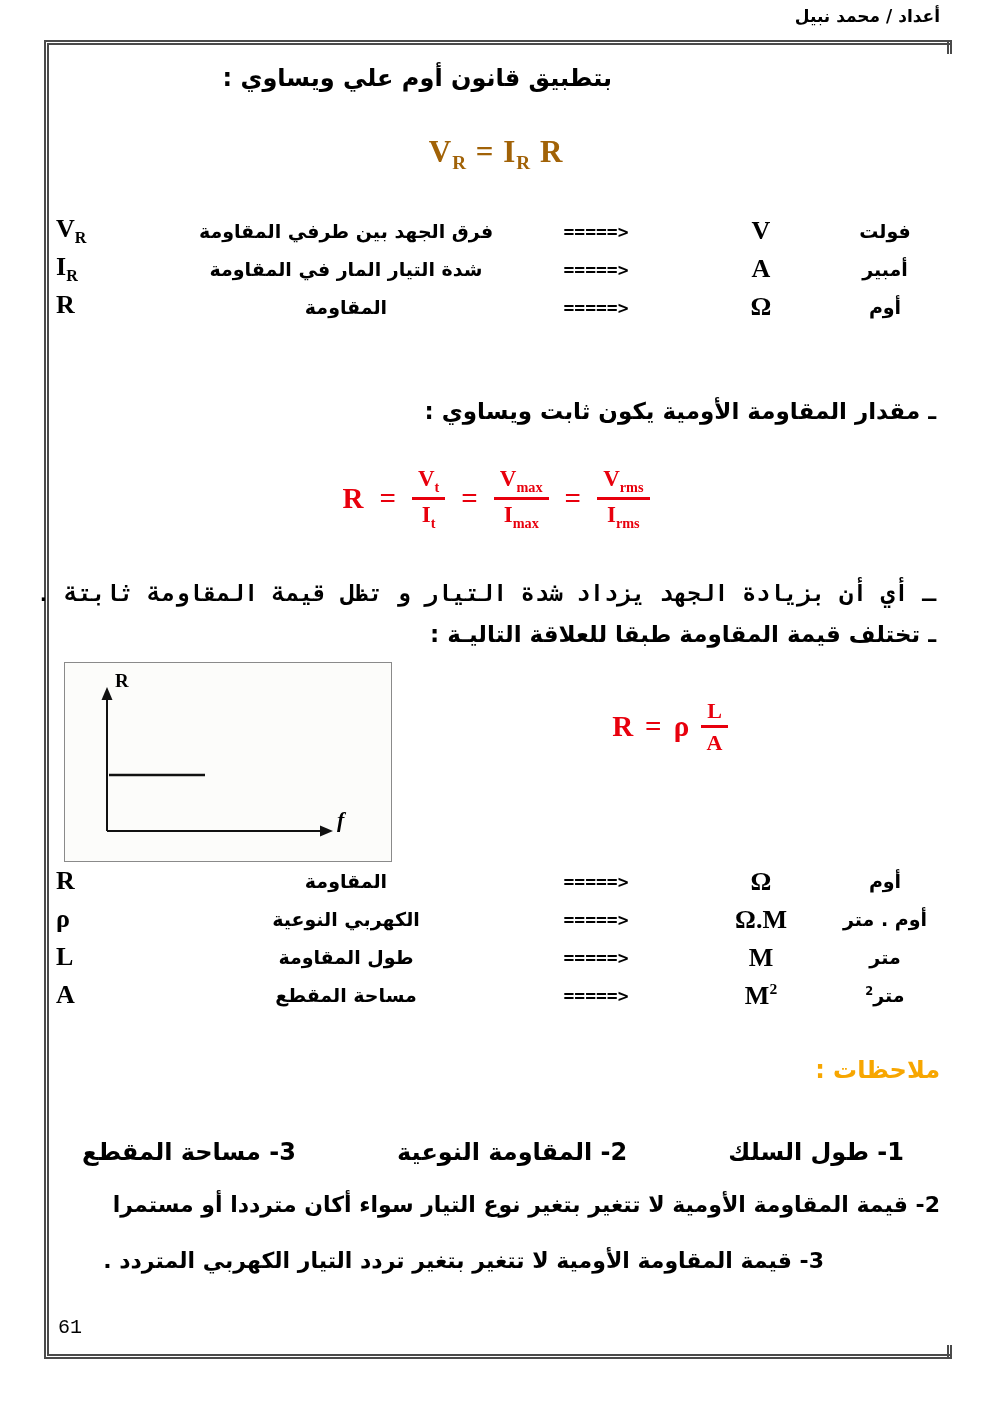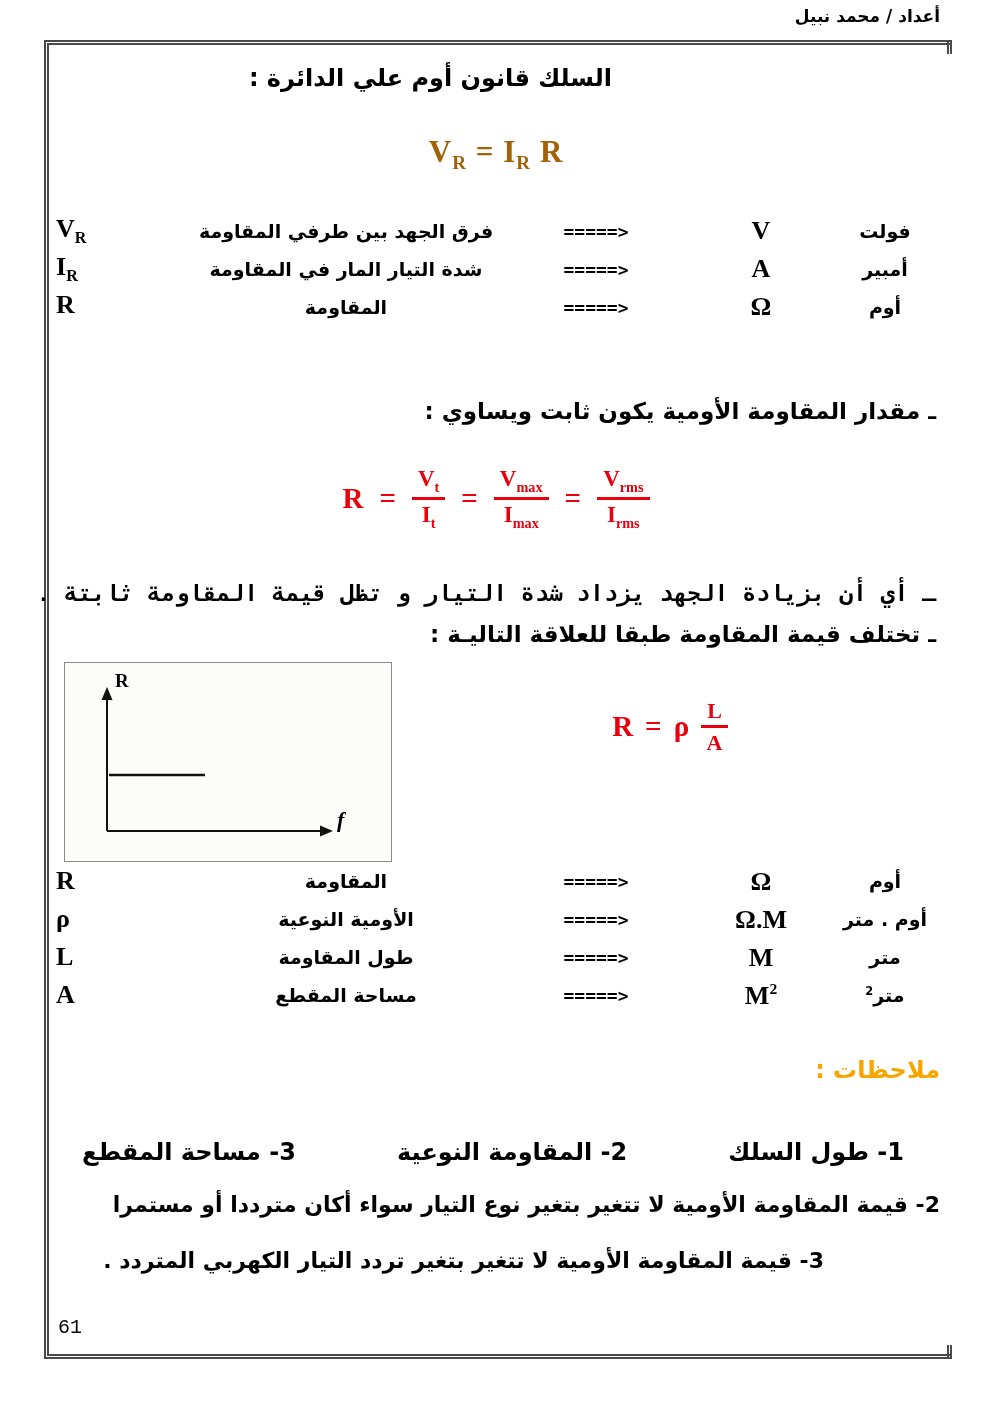--- a/index.html
+++ b/index.html
@@ -110,21 +110,21 @@
 <body>
 
 <div class="page">
 
   <div class="author">أعداد / محمد نبيل</div>
 
   <div class="frame"></div>
   <div class="stub top"></div>
   <div class="stub bottom"></div>
 
-  <div class="title">السلك قانون أوم علي الدائرة :</div>
+  <div class="title">بتطبيق قانون أوم علي ويساوي :</div>
 
   <div class="f-ohm"><span>V</span><sub>R</sub> <span>=</span> <span>I</span><sub>R</sub> <span>R</span></div>
 
   <div class="g-table" id="table1">
     <div class="t-row">
       <span class="t-sym"><span>V</span><sub>R</sub></span>
       <span class="t-desc">فرق الجهد بين طرفي المقاومة</span>
       <span class="t-arrow">=====&gt;</span>
       <span class="t-unit">V</span>
       <span class="t-uname">فولت</span>
@@ -198,21 +198,21 @@
   <div class="g-table" id="table2">
     <div class="t-row">
       <span class="t-sym">R</span>
       <span class="t-desc">المقاومة</span>
       <span class="t-arrow">=====&gt;</span>
       <span class="t-unit"><span>Ω</span><sup></sup></span>
       <span class="t-uname"><span>أوم</span><sup></sup></span>
     </div>
     <div class="t-row">
       <span class="t-sym">ρ</span>
-      <span class="t-desc">الأومية النوعية</span>
+      <span class="t-desc">الكهربي النوعية</span>
       <span class="t-arrow">=====&gt;</span>
       <span class="t-unit"><span>Ω.M</span><sup></sup></span>
       <span class="t-uname"><span>أوم . متر</span><sup></sup></span>
     </div>
     <div class="t-row">
       <span class="t-sym">L</span>
       <span class="t-desc">طول المقاومة</span>
       <span class="t-arrow">=====&gt;</span>
       <span class="t-unit"><span>M</span><sup></sup></span>
       <span class="t-uname"><span>متر</span><sup></sup></span>

